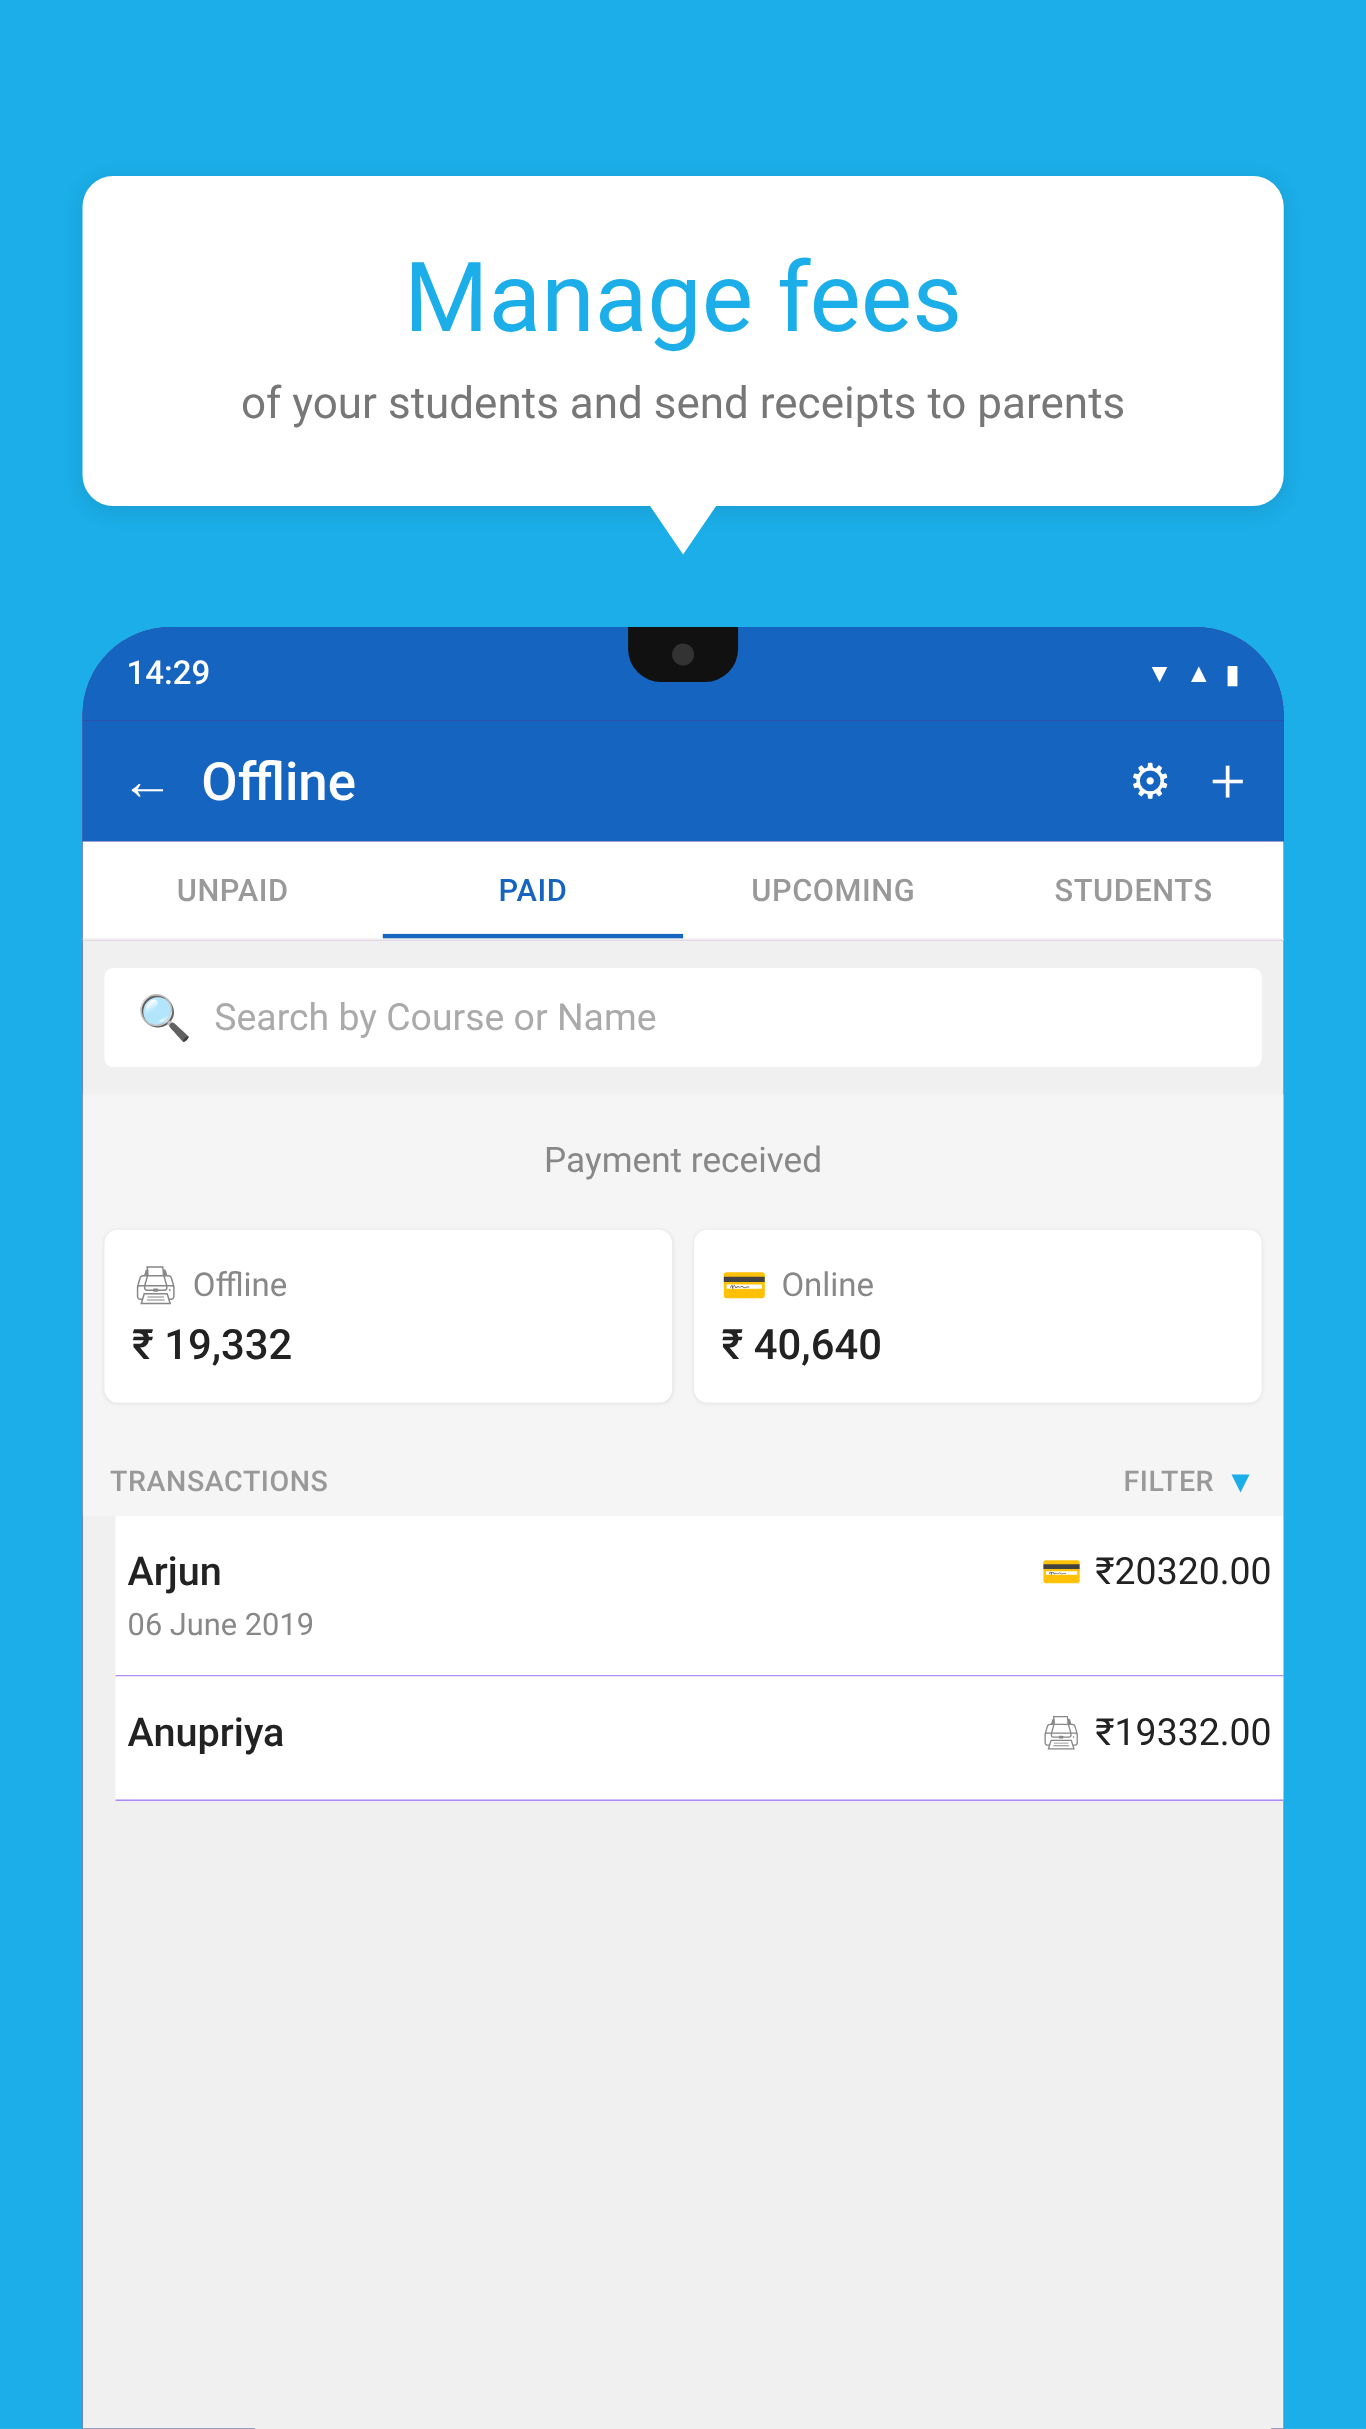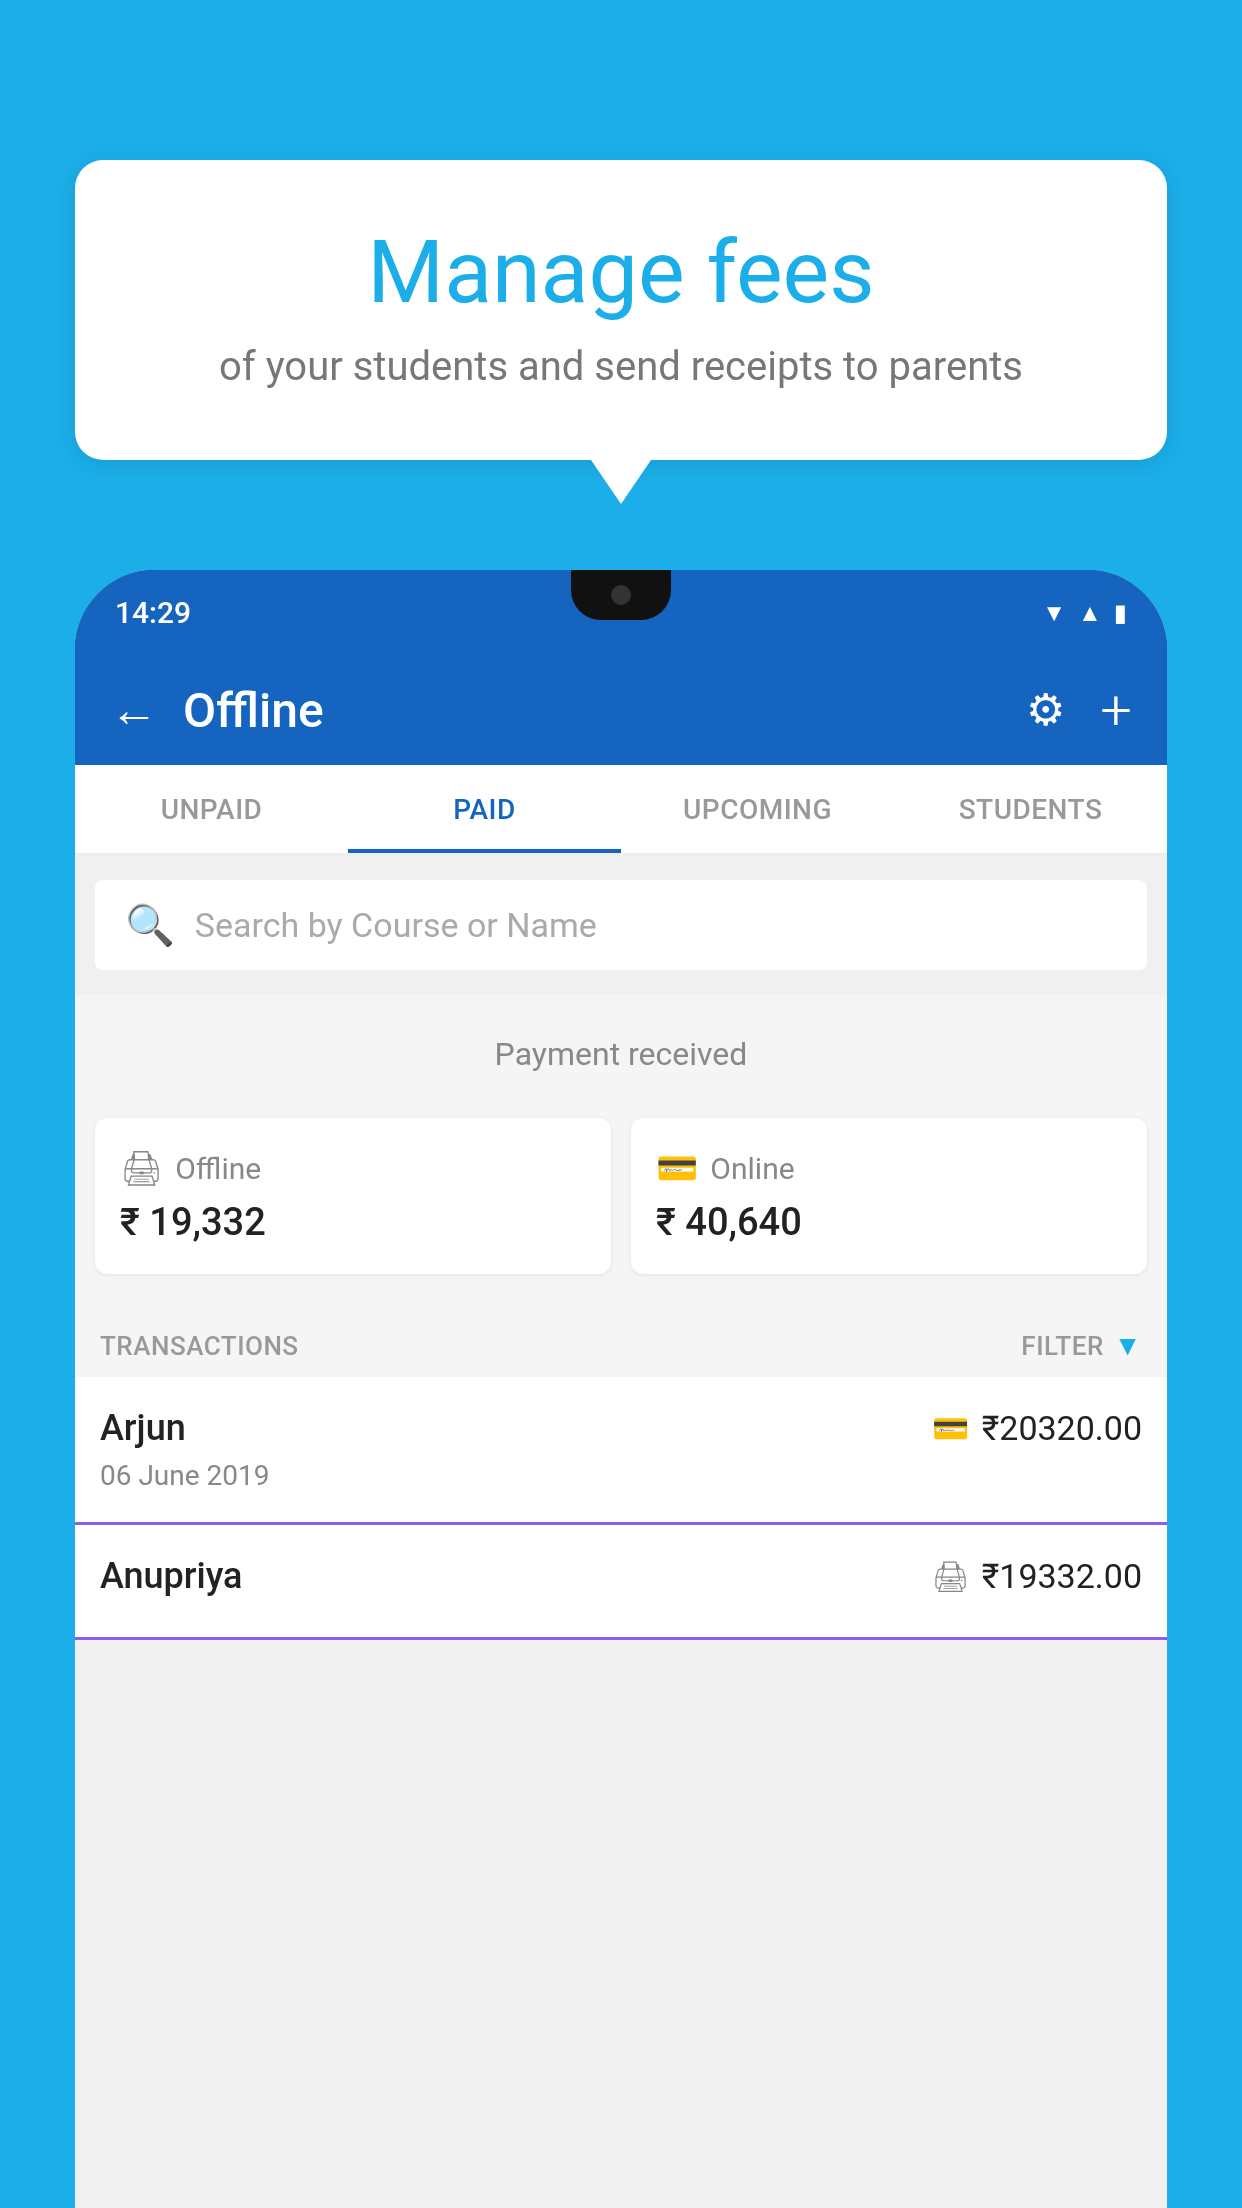--- a/index.html
+++ b/index.html
@@ -290,22 +290,23 @@
     }
 
     .filter-icon {
       color: #1BAEE8;
       font-size: 28px;
     }
 
     
     .transaction-item {
       background: white;
-      padding: 30px 25px;
-      border-bottom: 3px solid #8b5cf6;
+      padding: 30px 11px;
+      border-bottom: 1px solid #8b5cf6;
+      margin-left: 30px;
     }
 
     .trans-row1 {
       display: flex;
       justify-content: space-between;
       align-items: center;
       margin-bottom: 10px;
     }
 
     .trans-name {

